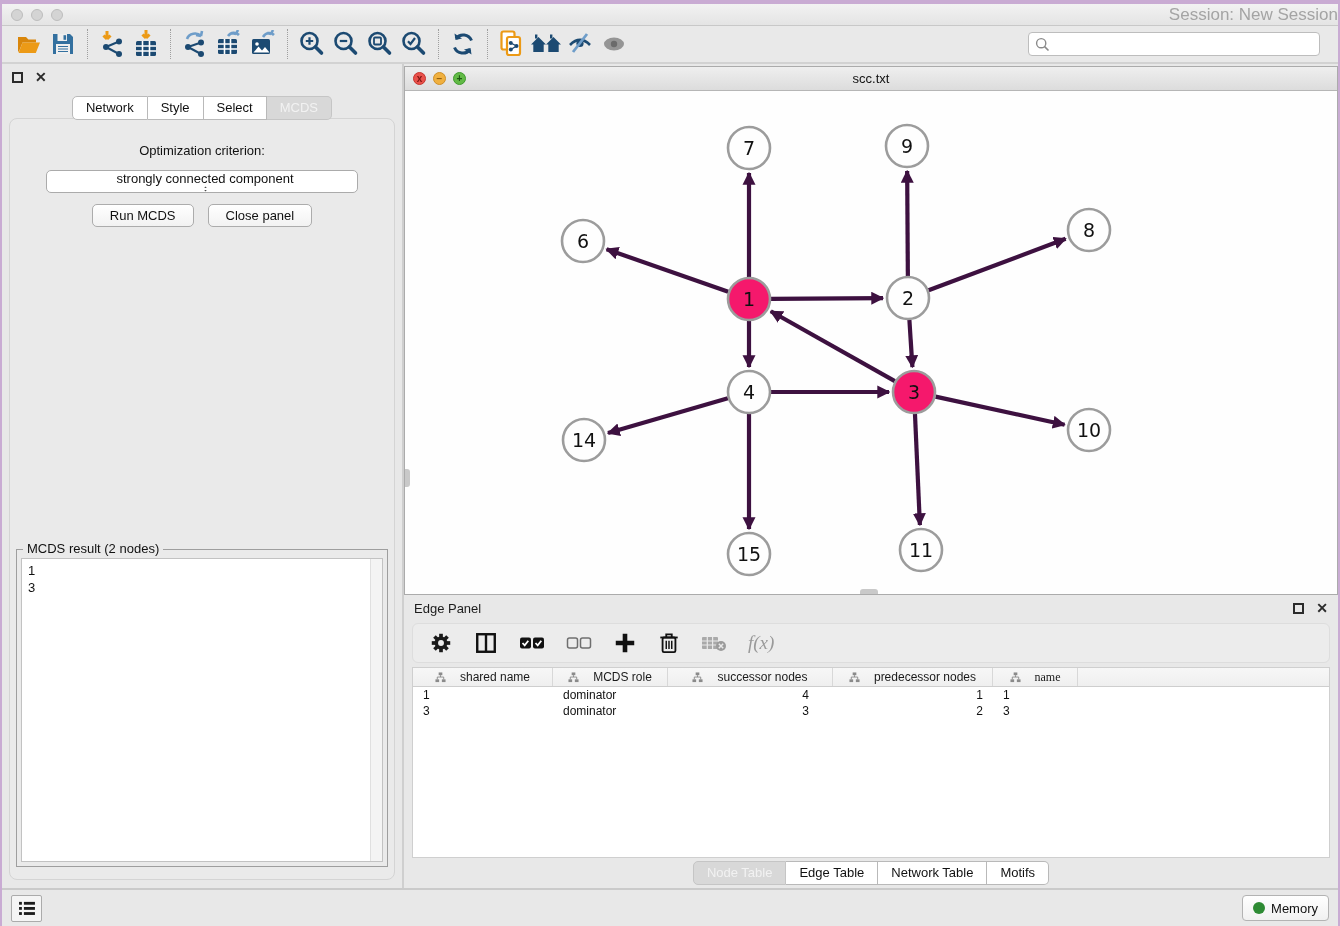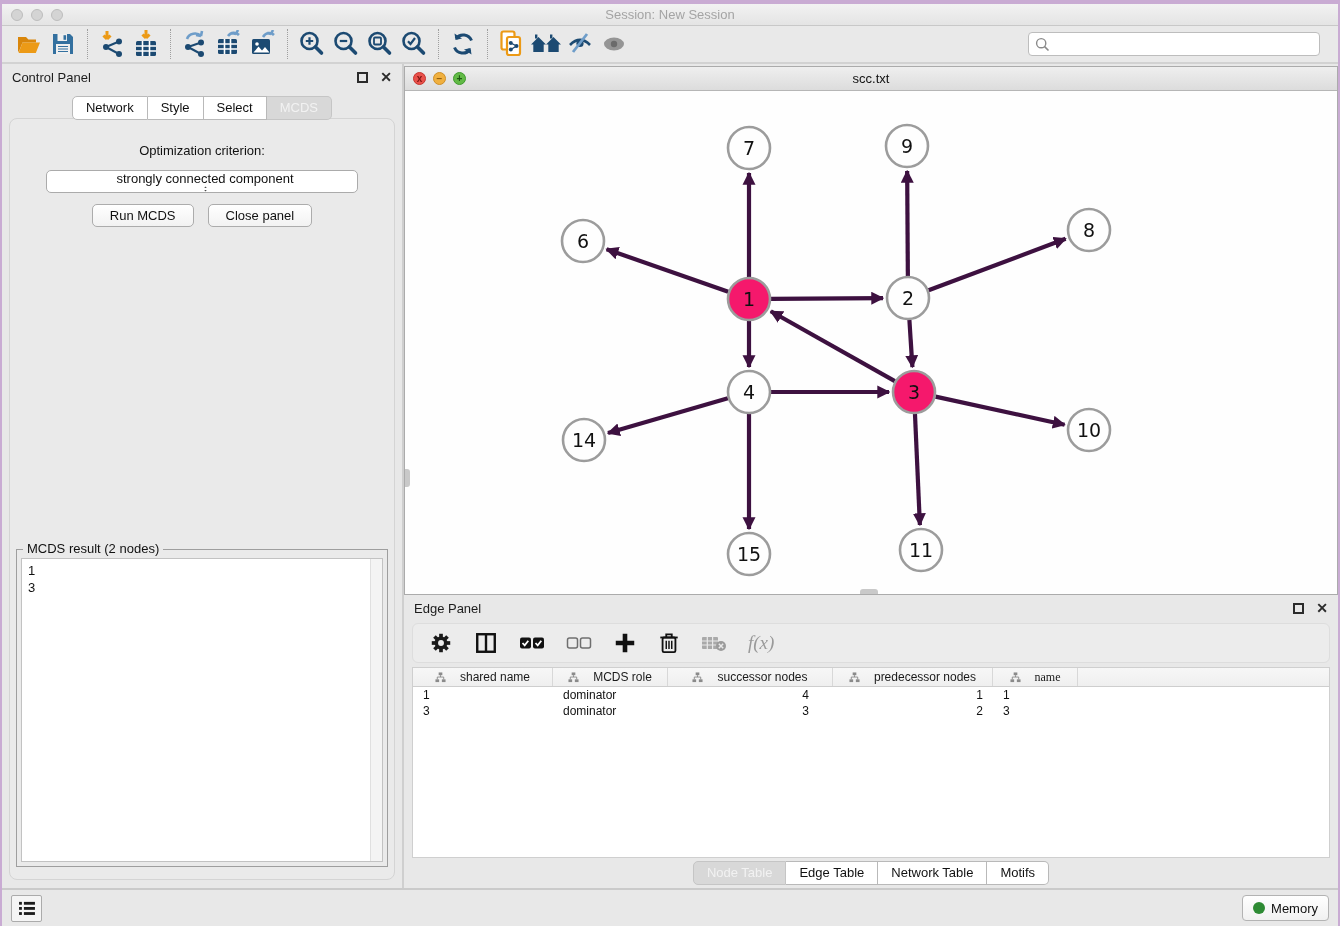--- a/index.html
+++ b/index.html
@@ -4,21 +4,21 @@
 <style>
   * { box-sizing: border-box; margin: 0; padding: 0; }
   html,body { width:1340px; height:926px; }
   body { font-family: "Liberation Sans", sans-serif; background:#E8E8E8; color:#111; overflow:hidden; }
   .app { width:1340px; height:926px; border-top:4px solid #C9ABD3; border-left:2px solid #C9ABD3; border-right:2px solid #C9ABD3; display:flex; flex-direction:column; background:#E8E8E8; }
 
   
   .titlebar { height:22px; background:linear-gradient(#F2F2F2,#E4E4E4); border-bottom:1px solid #C8C8C8; position:relative; display:flex; align-items:center; }
   .traffic { display:flex; gap:8px; margin-left:9px; }
   .traffic .dot { width:12px; height:12px; border-radius:50%; background:#D4D4D4; border:1px solid #BDBDBD; }
-  .win-title { position:absolute; left:0; right:0; text-align:center; font-size:13px; color:#A4A4A4; }
+  .win-title { position:absolute; left:0; right:0; text-align:right; font-size:17px; color:#A4A4A4; }
 
   
   .toolbar { height:38px; background:#E9E9E9; border-bottom:2px solid #D2D2D2; display:flex; align-items:center; padding:0 10px; }
   .tbtn { width:34px; height:32px; display:flex; align-items:center; justify-content:center; cursor:pointer; }
   .tbtn svg { display:block; }
   .tsep { width:0; height:30px; border-left:1px dotted #9E9E9E; margin:0 7px; }
   .tb-spacer { flex:1; }
   .searchbox { width:292px; height:24px; background:#fff; border:1px solid #BDBDBD; border-radius:4px; display:flex; align-items:center; padding:0 6px; margin-right:8px; }
   .searchbox svg { flex:none; }
   .searchbox input { border:none; outline:none; flex:1; font-size:12px; margin-left:4px; background:transparent; }
@@ -246,21 +246,20 @@
           <line x1="9.6" y1="9.6" x2="13.5" y2="13.5" stroke="#8A8A8A" stroke-width="1.6"></line>
         </svg>
       <input type="text" placeholder="" style="">
     </div>
   </div>
 
   <div class="main">
 
     <div class="control-panel">
       <div class="panel-head">
-        <span class="ph-title">Control Panel</span>
         <span class="ph-float"></span>
         <span class="ph-close">✕</span>
       </div>
       <div class="tabrow cp-tabs" id="cp-tabs">
           <span class="tab">Network</span>
           <span class="tab">Style</span>
           <span class="tab">Select</span>
           <span class="tab selected">MCDS</span>
         </div>
       <div class="cp-body">

